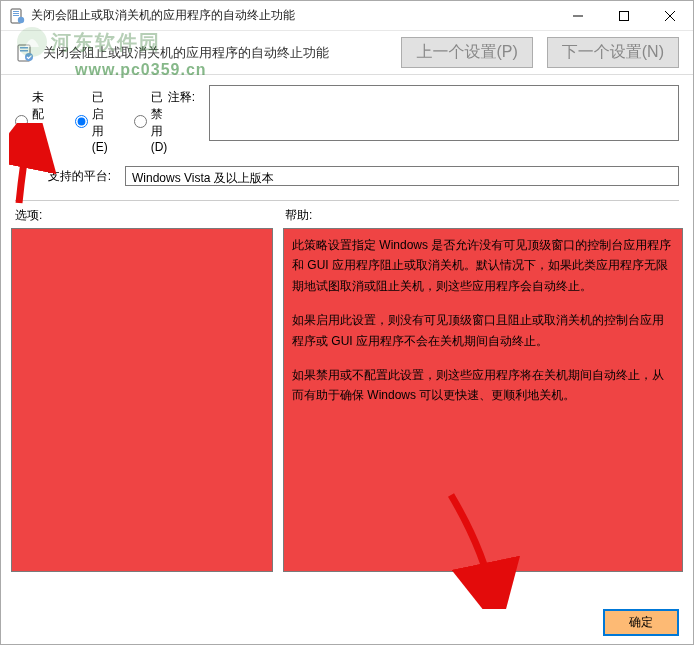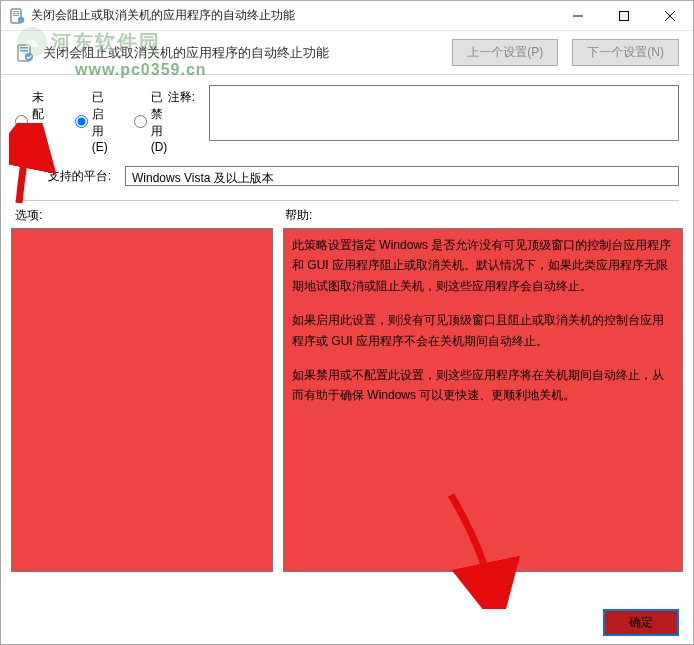--- a/index.html
+++ b/index.html
@@ -41,21 +41,21 @@
     }
     .subheader .subicon {
       width: 20px; height: 20px;
     }
     .subheader .subtitle { flex: 1; color: #333; font-size: 13px; }
     .nav-btn {
       background: #e1e1e1;
       border: 1px solid #adadad;
       color: #888;
       padding: 4px 14px;
-      font-size: 12px;
+      font-size: 16px;
       margin-left: 6px;
       min-width: 92px;
     }
     .body-upper {
       display: flex;
       padding: 10px 14px 4px 14px;
       gap: 10px;
     }
     .radio-col {
       width: 100px;
@@ -121,21 +121,21 @@
     .help-box { flex: 1; line-height: 1.7; color: #000; }
     .help-box p { margin-bottom: 14px; }
     .footer {
       position: absolute;
       bottom: 8px; right: 14px;
       display: flex; gap: 8px;
     }
     .footer-btn {
       min-width: 76px;
       padding: 4px 14px;
-      background: #b91c1c;
+      background: #fdba74;
       border: 1px solid #adadad;
       font-size: 12px;
       font-family: inherit;
     }
     .footer-btn.primary {
       border: 2px solid #0078d7;
       padding: 3px 13px;
     }
     
     .wm1 { position:absolute; top:28px; left:50px; font-size:20px; font-weight:bold; color:rgba(46,118,46,0.35); letter-spacing:2px; pointer-events:none; }

